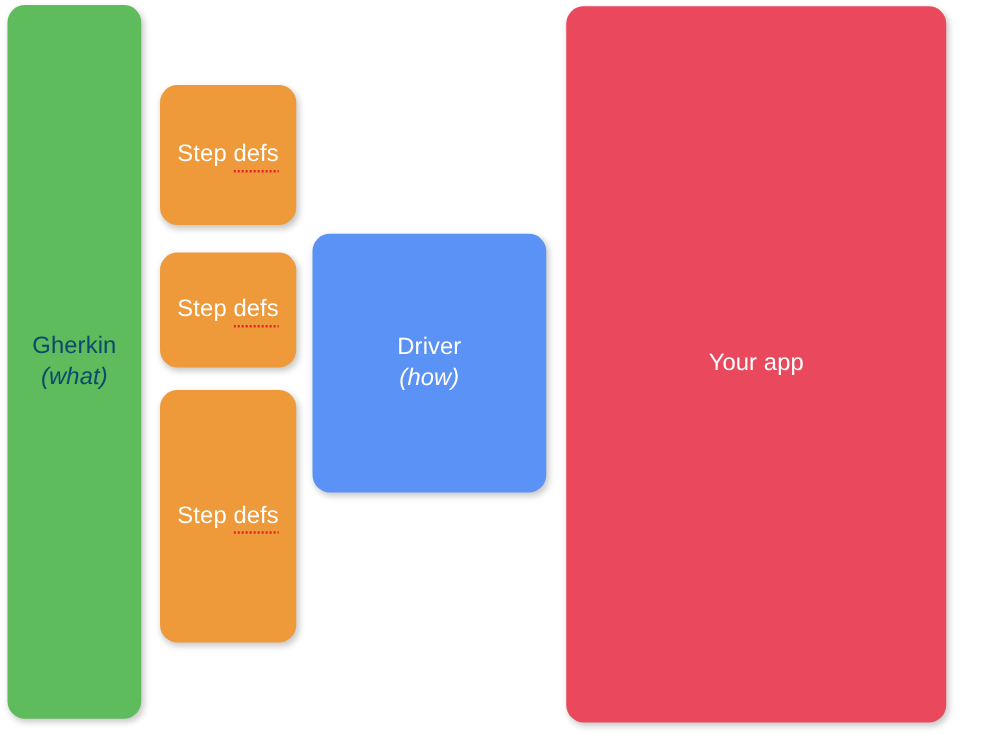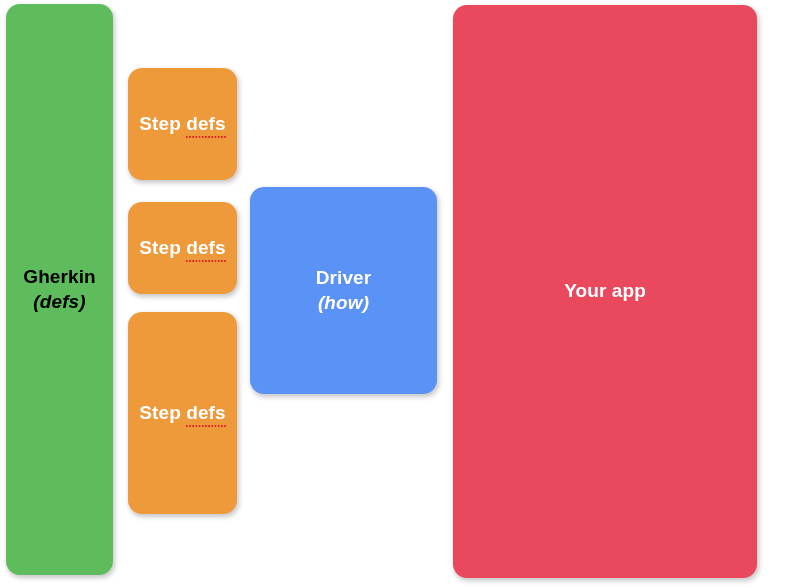--- a/index.html
+++ b/index.html
@@ -22,21 +22,21 @@
   }
   .box {
     position: absolute;
     box-sizing: border-box;
     border-radius: 14px;
     display: flex;
     align-items: center;
     justify-content: center;
     text-align: center;
     color: #ffffff;
-    font-weight: bold;
+    font-weight: normal;
     font-size: 19px;
     line-height: 1.28;
     letter-spacing: 0.1px;
     box-shadow: 1.5px 2.5px 5px rgba(0, 0, 0, 0.22);
     user-select: none;
   }
   .box .label {
     display: block;
     padding: 0 4px;
     text-shadow: 0 0 1px rgba(0,0,0,0.06);
@@ -93,24 +93,24 @@
   #box-yourapp {
     left: 453px; top: 5px;
     width: 304px; height: 573px;
   }
 </style>
 </head>
 <body>
 
 <div id="diagram">
 
-  <div class="box" id="box-gherkin" style="background: rgb(95, 188, 92); color: #000000;">
+  <div class="box" id="box-gherkin" style="background: rgb(95, 188, 92); color: #0c4a6e;">
     <span class="label">
       <span>Gherkin</span>
-      <span class="sub">(defs)</span>
+      <span class="sub">(what)</span>
     </span>
   </div>
 
   <div class="box" id="box-stepdefs-1" style="background: rgb(239, 154, 58); color: rgb(255, 255, 255);">
     <span class="label">
       <span>Step </span><span class="spell">defs</span>
     </span>
   </div>
 
   <div class="box" id="box-stepdefs-2" style="background: rgb(239, 154, 58); color: rgb(255, 255, 255);">

